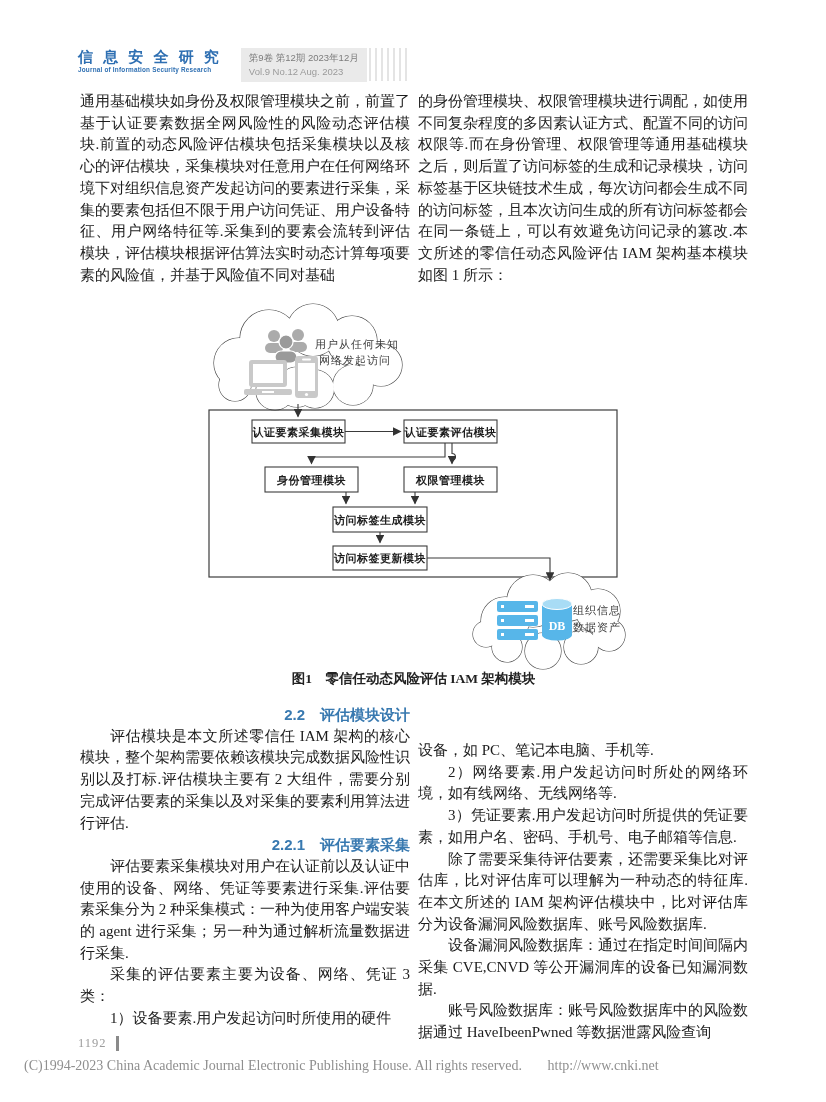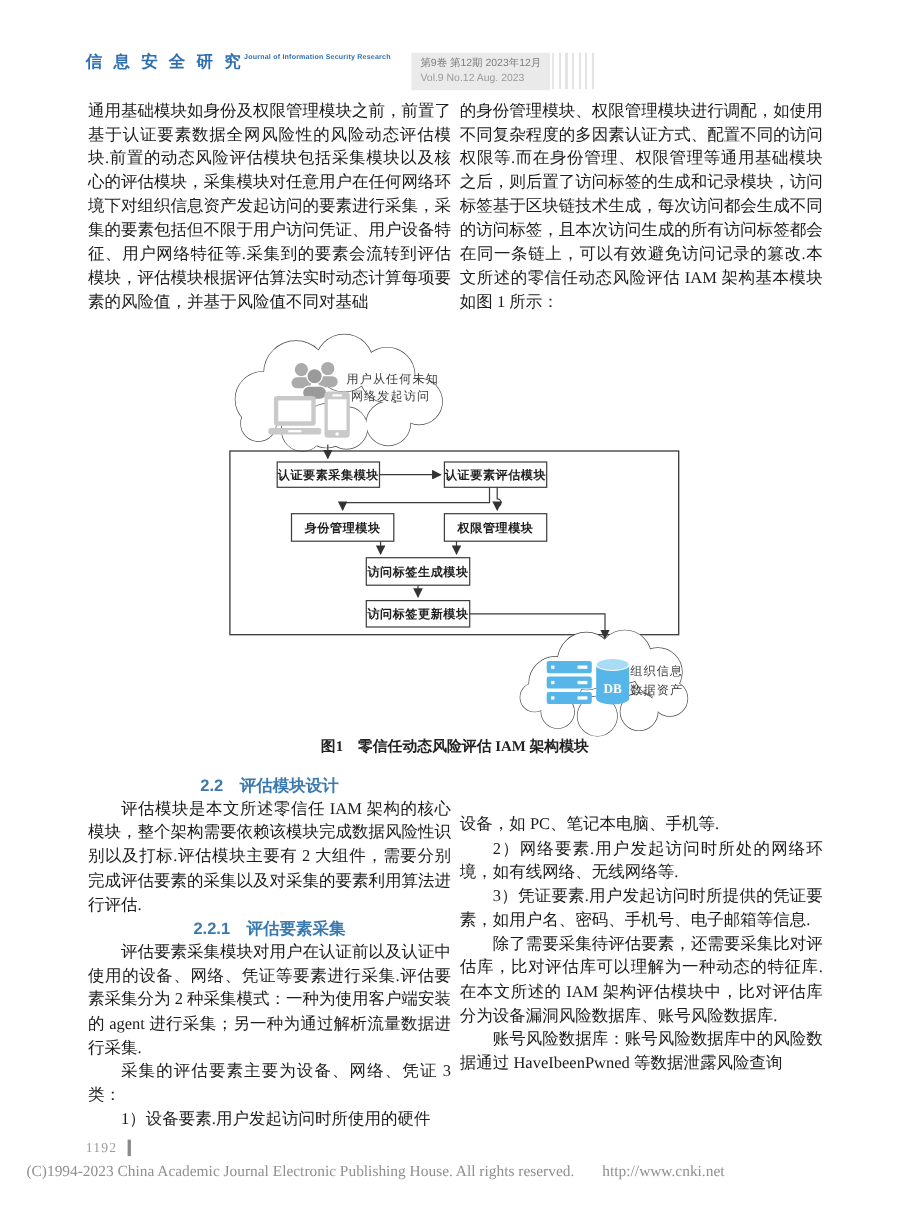--- a/index.html
+++ b/index.html
@@ -1,38 +1,38 @@
 <!DOCTYPE html>
 <html><head>
 <meta charset="utf-8">
 <style>
   html,body{margin:0;padding:0;background:#ffffff;}
   .page{position:relative;width:826px;height:1102px;background:#fff;overflow:hidden;
         font-family:"Liberation Serif",serif;color:#1c1c1c;}
 
   
   .hdr{position:absolute;left:78px;top:48px;display:flex;align-items:flex-start;}
-  .logo{display:flex;flex-direction:row;}
+  .logo{display:flex;flex-direction:column;}
   .logo-cn{font-family:"Liberation Sans",sans-serif;font-weight:bold;font-size:15px;
            color:#2e6fb2;letter-spacing:3px;line-height:1.15;white-space:nowrap;}
   .logo-en{font-family:"Liberation Sans",sans-serif;font-weight:bold;font-size:6.4px;
            color:#2e6fb2;letter-spacing:.2px;margin-top:1px;white-space:nowrap;}
   .issue{background:#eaeaea;margin-left:19px;padding:3px 8px;line-height:1.45;
          font-family:"Liberation Sans",sans-serif;}
   .issue .l1{font-size:9.5px;color:#7c7c7c;white-space:nowrap;}
   .issue .l2{font-size:9.5px;color:#9a9a9a;white-space:nowrap;}
   .barcode{width:40px;height:33px;margin-left:2px;
            background:repeating-linear-gradient(90deg,#e4e4e4 0 2px,#ffffff 2px 6px);}
 
   
   .col{position:absolute;width:330px;font-size:15px;line-height:21.7px;text-align:justify;}
   .col p{margin:0;}
   .ind{text-indent:2em;}
   .sec-h{font-family:"Liberation Sans",sans-serif;font-weight:bold;color:#3879b0;
-         font-size:15px;line-height:21.7px;margin:0;text-align:center;}
+         font-size:15px;line-height:21.7px;margin:0;text-align:right;}
   #col-lt{left:80px;top:91px;}
   #col-rt{left:418px;top:91px;}
   #col-lb{left:80px;top:704px;}
   #col-rb{left:418px;top:704px;margin-top:36px;}
 
   
   .fig{position:absolute;left:185px;top:303px;width:460px;height:370px;}
   .fig svg{display:block;}
   .caption{position:absolute;left:80px;top:670px;width:667px;text-align:center;
            font-family:Liberation Serif, serif;font-weight:bold;font-size:13.5px;color:#222;}
@@ -231,20 +231,21 @@
     <p class="ind">评估要素采集模块对用户在认证前以及认证中使用的设备、网络、凭证等要素进行采集.评估要素采集分为 2 种采集模式：一种为使用客户端安装的 agent 进行采集；另一种为通过解析流量数据进行采集.</p>
     <p class="ind">采集的评估要素主要为设备、网络、凭证 3 类：</p>
     <p class="ind">1）设备要素.用户发起访问时所使用的硬件</p>
   </div>
 
   <div class="col" id="col-rb">
     <p>设备，如 PC、笔记本电脑、手机等.</p>
     <p class="ind">2）网络要素.用户发起访问时所处的网络环境，如有线网络、无线网络等.</p>
     <p class="ind">3）凭证要素.用户发起访问时所提供的凭证要素，如用户名、密码、手机号、电子邮箱等信息.</p>
     <p class="ind">除了需要采集待评估要素，还需要采集比对评估库，比对评估库可以理解为一种动态的特征库.在本文所述的 IAM 架构评估模块中，比对评估库分为设备漏洞风险数据库、账号风险数据库.</p>
+    <p class="ind">设备漏洞风险数据库：通过在指定时间间隔内采集 CVE,CNVD 等公开漏洞库的设备已知漏洞数据.</p>
     <p class="ind">账号风险数据库：账号风险数据库中的风险数据通过 HaveIbeenPwned 等数据泄露风险查询</p>
   </div>
 
   <div class="pgnum">
     <span>1192</span>
     <span class="pgbar"></span>
   </div>
   <div class="copy">
     <span>(C)1994-2023 China Academic Journal Electronic Publishing House. All rights reserved.</span>
     <span class="url">http://www.cnki.net</span>

